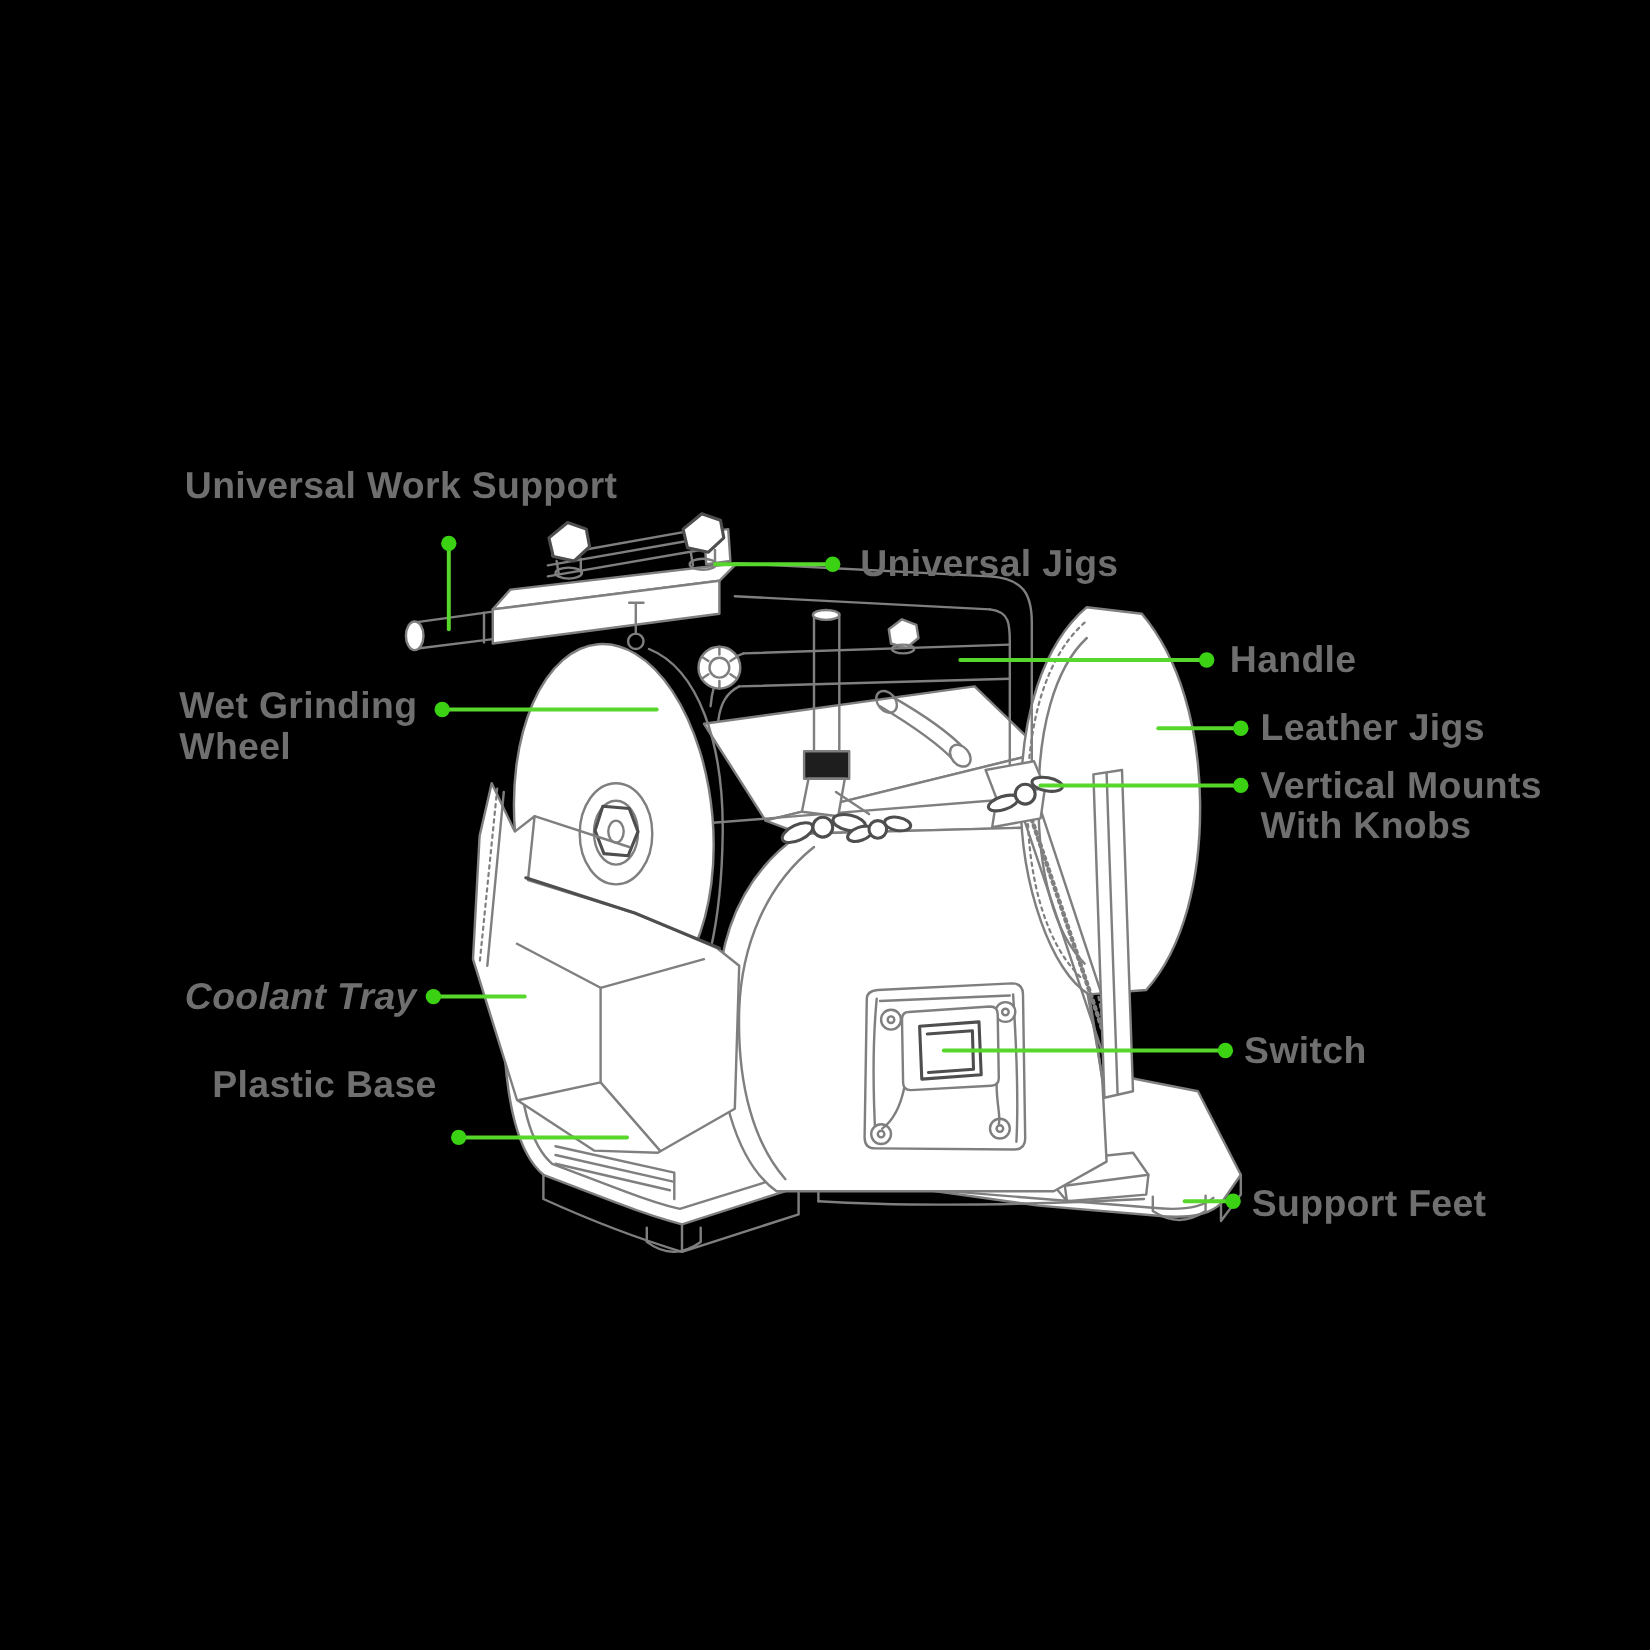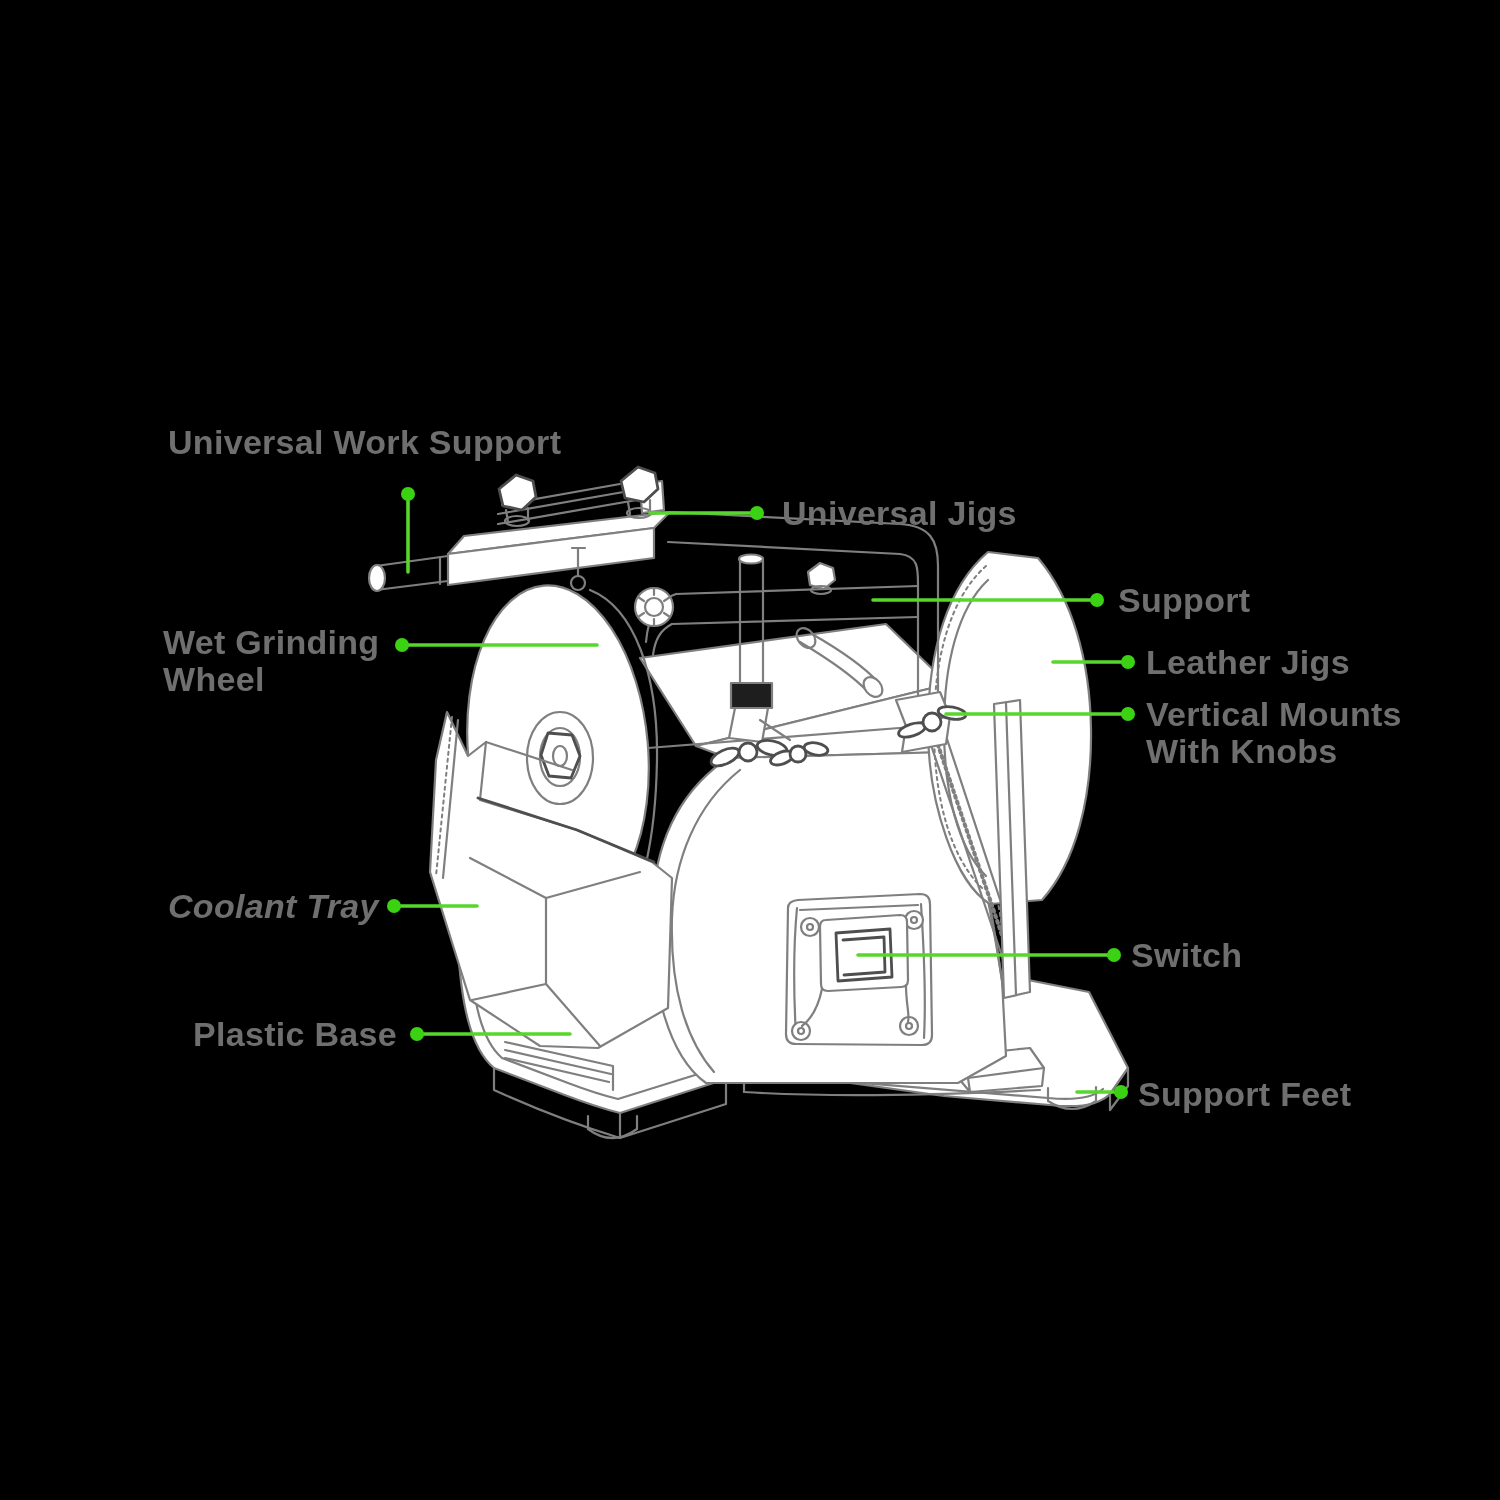--- a/index.html
+++ b/index.html
@@ -251,30 +251,30 @@
       <circle cx="417" cy="1034" r="7"></circle>
       <circle cx="1114" cy="955" r="7"></circle>
       <circle cx="1121" cy="1092" r="7"></circle>
     </g>
   </svg>
 
   <div class="part-label" style="left:168px;top:424px;">Universal Work Support</div>
 
   <div class="part-label" style="left:782px;top:495px;text-align:right;">Universal Jigs</div>
 
-  <div class="part-label" style="left:1118px;top:582px;">Support</div>
+  <div class="part-label" style="left:1118px;top:582px;">Handle</div>
 
   <div class="part-label" style="left:1146px;top:644px;">Leather Jigs</div>
 
   <div class="part-label" style="left:1146px;top:696px;">Vertical Mounts
 With Knobs</div>
 
   <div class="part-label" style="left:163px;top:624px;">Wet Grinding
 Wheel</div>
 
   <div class="part-label" style="left:168px;top:888px;font-style:italic;">Coolant Tray</div>
 
-  <div class="part-label" style="left:193px;top:1016px;text-align:right;">Plastic Base</div>
+  <div class="part-label" style="left:193px;top:968px;text-align:right;">Plastic Base</div>
 
   <div class="part-label" style="left:1131px;top:937px;">Switch</div>
 
   <div class="part-label" style="left:1138px;top:1076px;">Support Feet</div>
 </div>
 
 </body></html>

